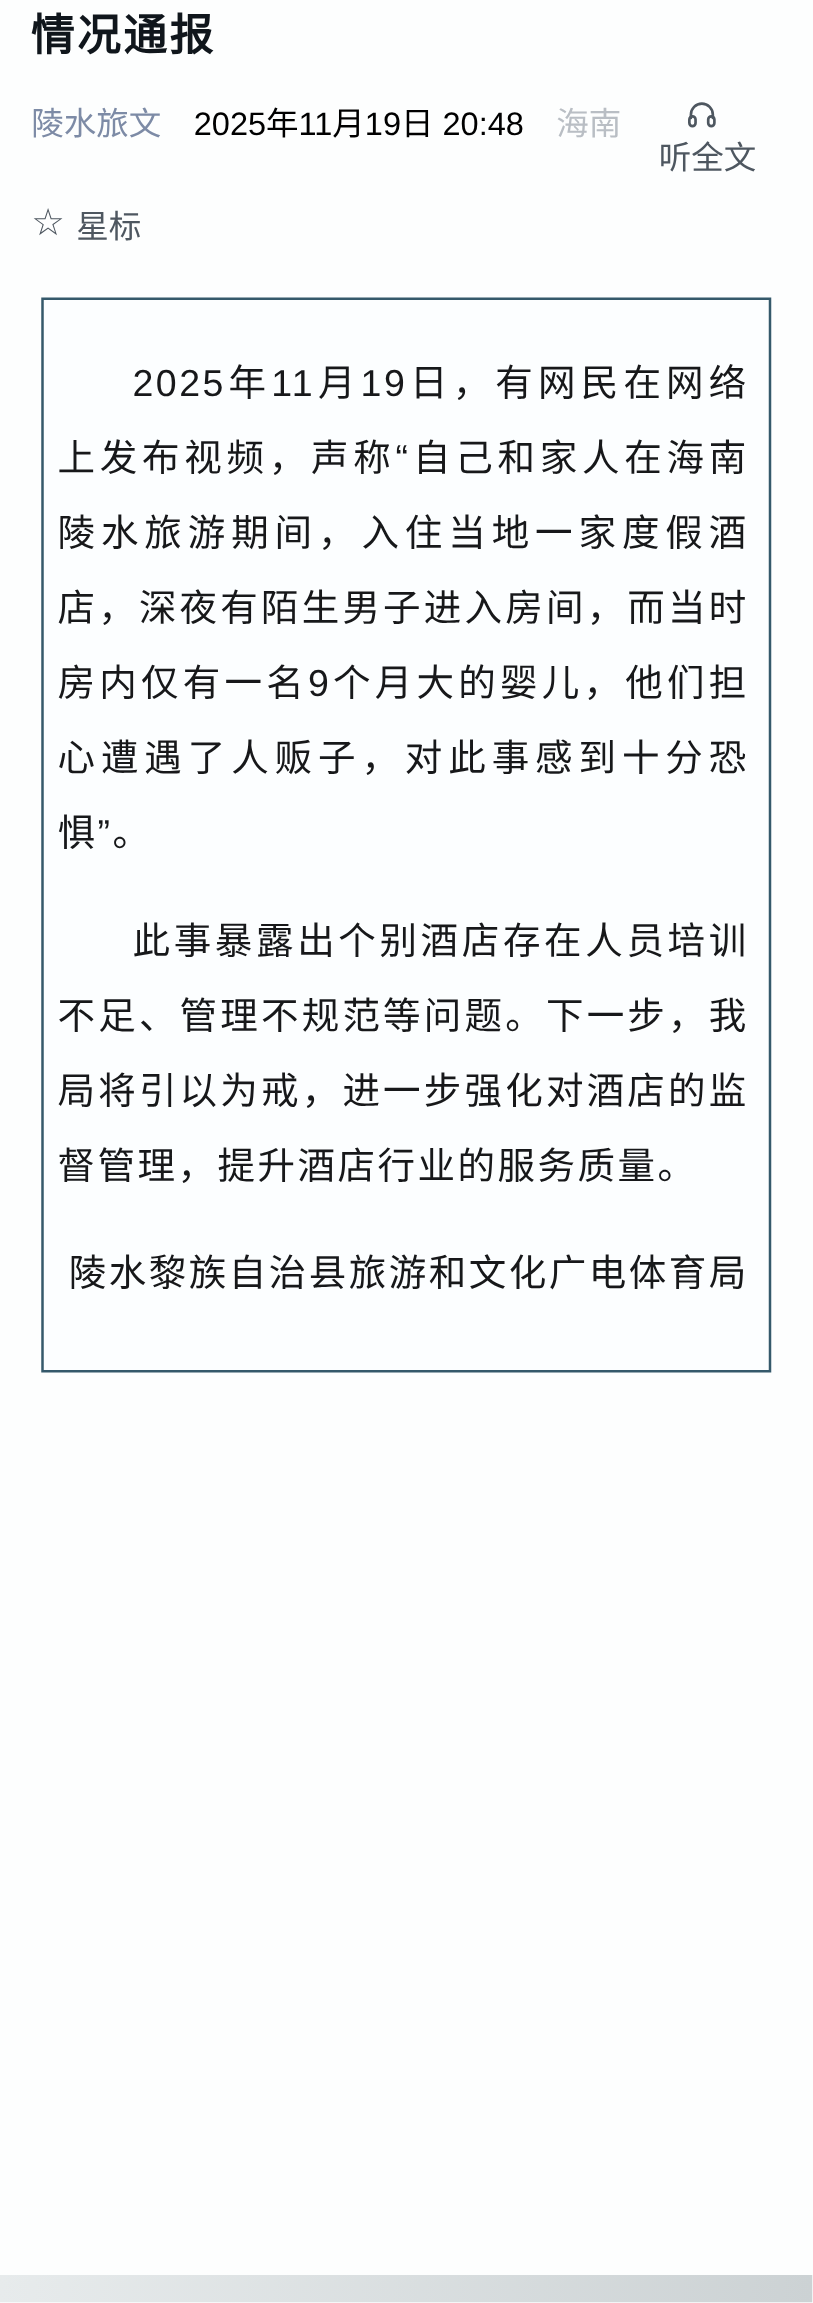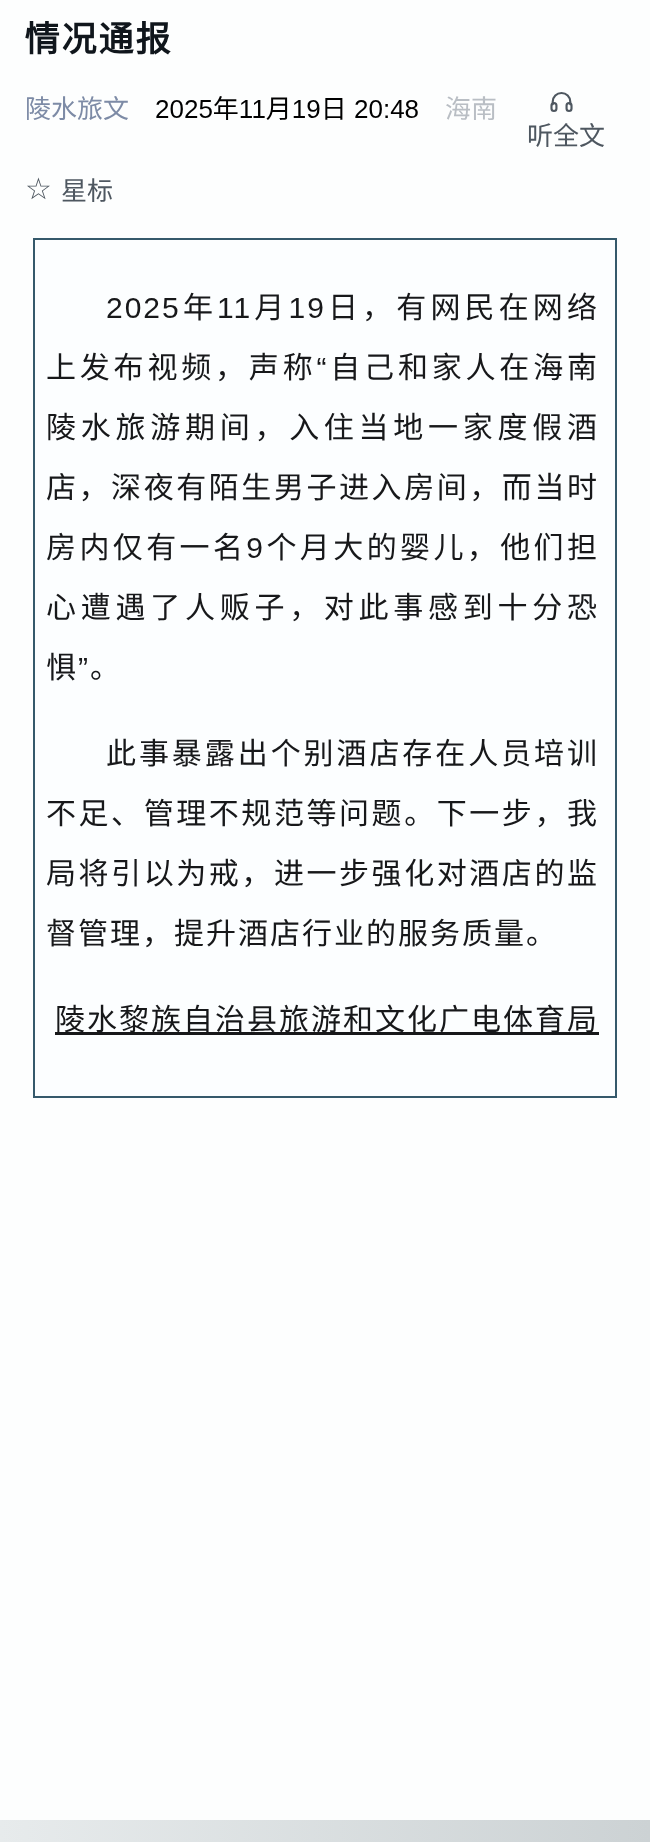--- a/index.html
+++ b/index.html
@@ -6,21 +6,21 @@
   body {
     width: 650px;
     height: 1842px;
     position: relative;
     background: #fdfefe;
     font-family: "Liberation Sans", "DejaVu Sans", sans-serif;
     color: #15181c;
     overflow: hidden;
   }
   .page-header {
-    padding: 18px 25px 0 25px;
+    padding: 8px 25px 0 25px;
   }
   .article-title {
     font-size: 35px;
     font-weight: 700;
     color: #10161c;
     letter-spacing: 2px;
     line-height: 1.2;
   }
   .byline-row {
     margin-top: 28px;
@@ -81,21 +81,20 @@
     text-align: justify;
     text-justify: inter-ideograph;
     text-indent: 2em;
     letter-spacing: 2px;
     word-break: break-all;
   }
   .notice-signature {
     text-indent: 0 !important;
     text-align: right !important;
     margin-top: 2px;
-    text-decoration: underline;
   }
   .bottom-strip {
     position: absolute;
     left: 0;
     right: 0;
     bottom: 0;
     height: 22px;
     background: linear-gradient(90deg, #e7ebec, #ccd2d4);
   }
 </style>

